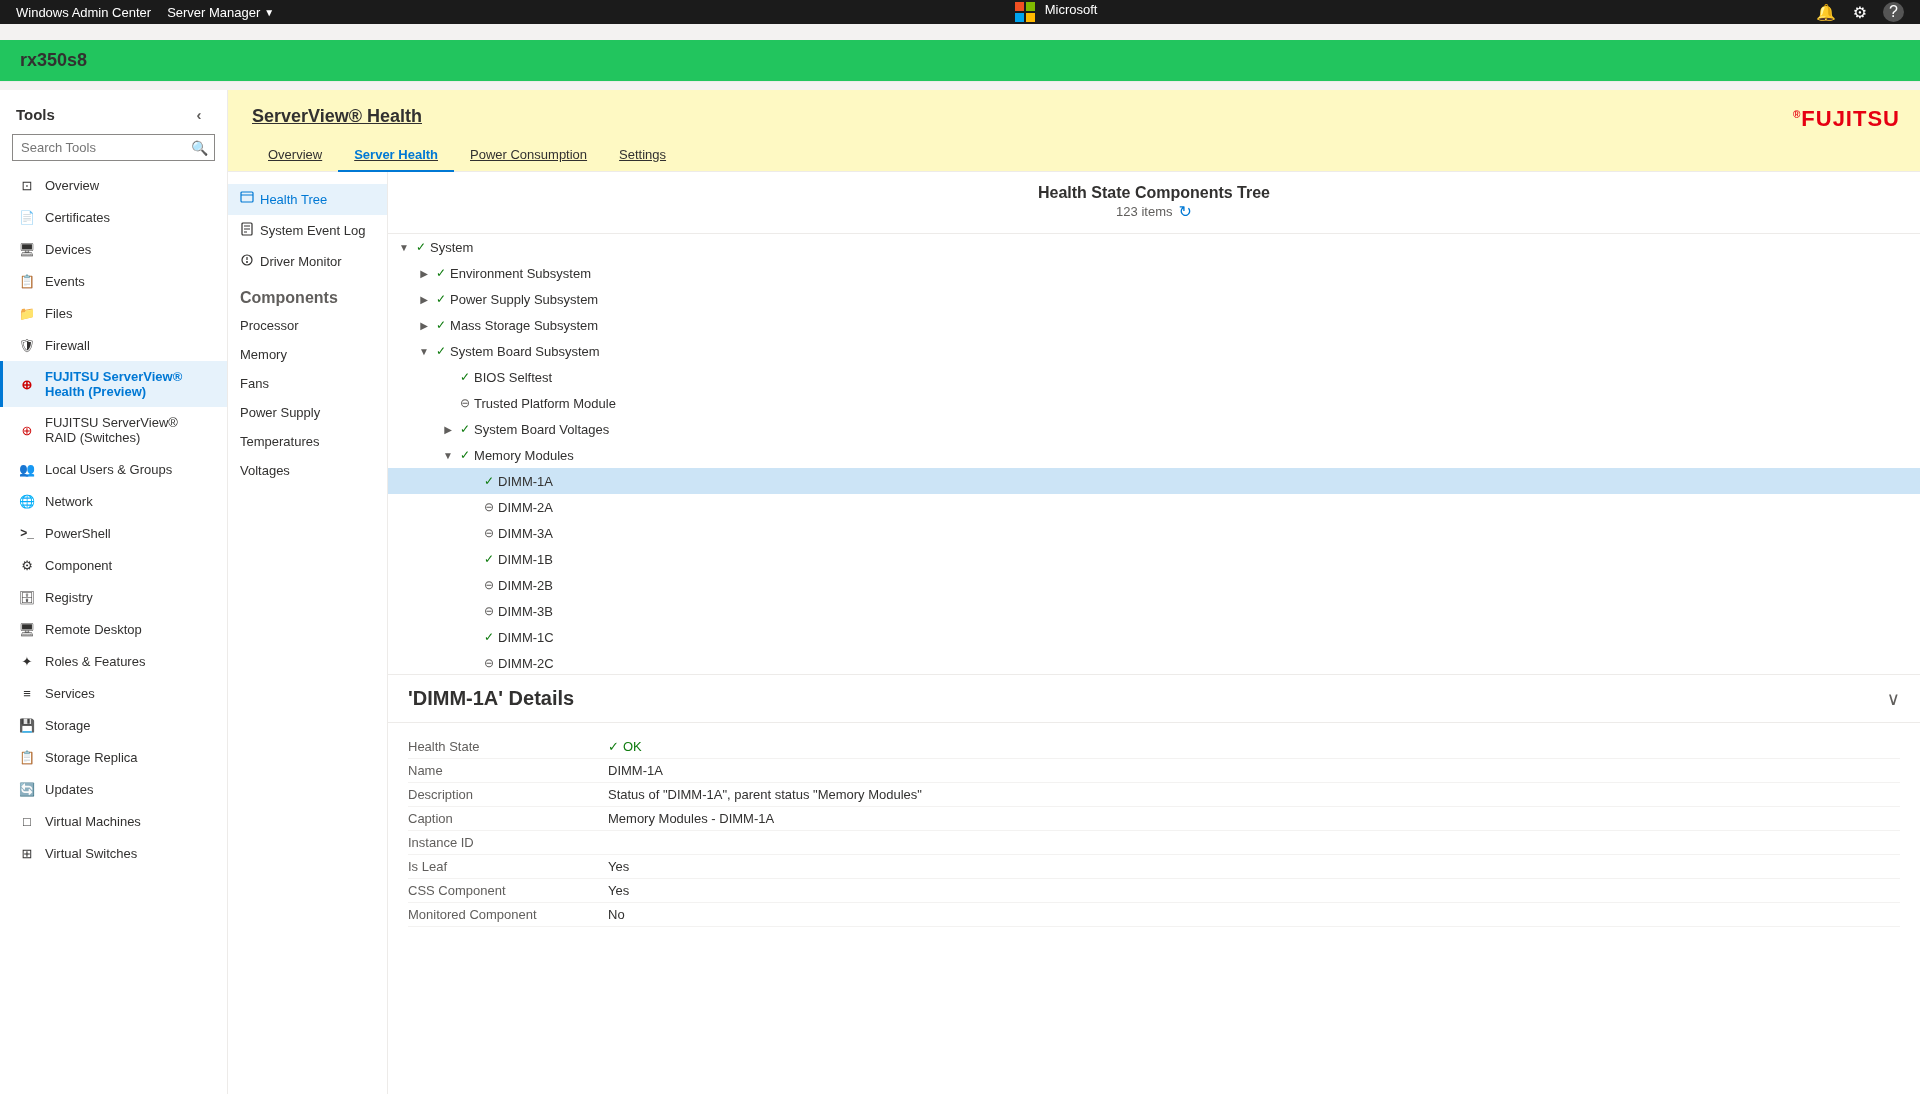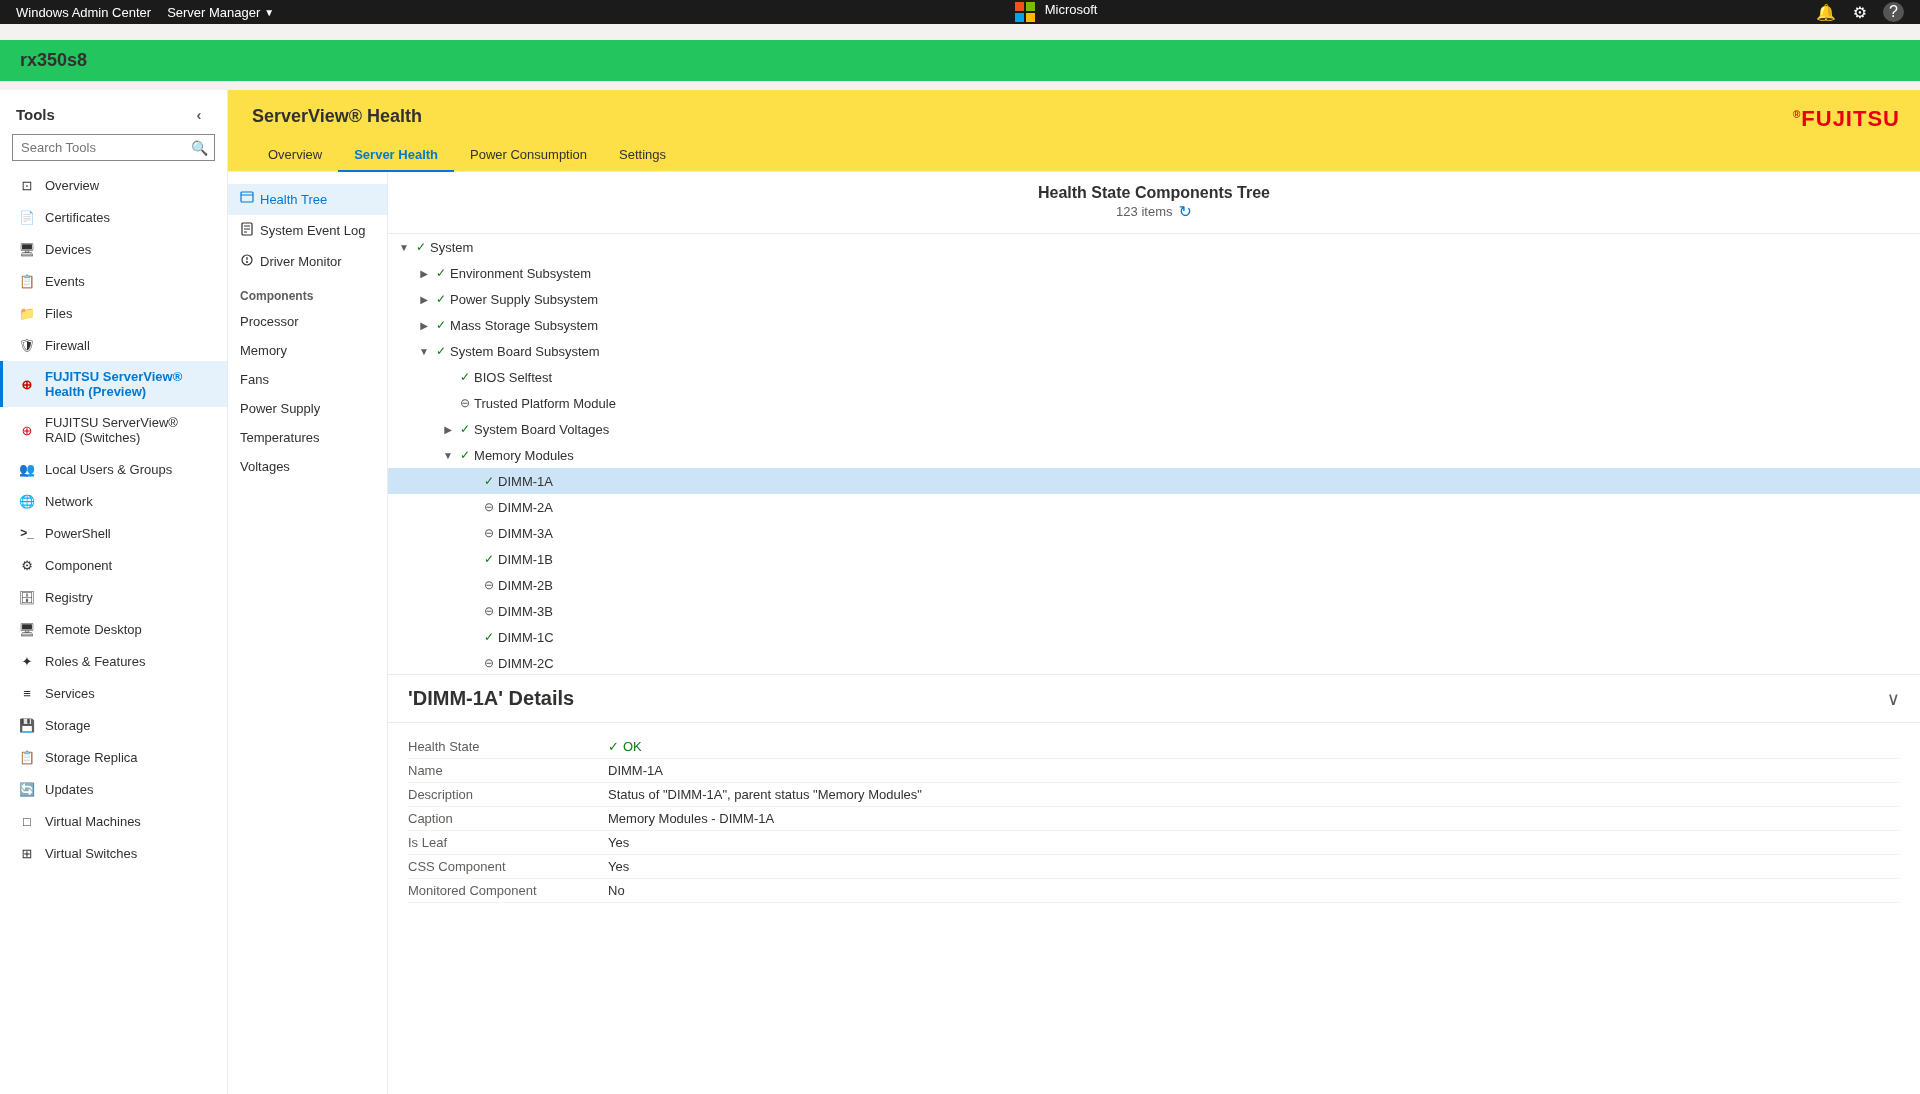--- a/index.html
+++ b/index.html
@@ -59,22 +59,23 @@
       background: #e6f2fb; border-left: 3px solid #0078d4; color: #0078d4; font-weight: 600;
     }
     .sidebar-item-icon { width: 16px; height: 16px; display: flex; align-items: center; justify-content: center; flex-shrink: 0; }
 
     
     .main {
       margin-top: 90px; margin-left: 228px; padding: 0;
       min-height: calc(100vh - 90px);
     }
     .content-header {
-      background: #fde047; padding: 16px 24px 0;
+      background: #fef9c3; padding: 16px 24px 0;
       border-bottom: 1px solid #edebe9;
+      text-decoration: underline;
     }
     .content-title { font-size: 18px; font-weight: 600; margin-bottom: 12px; }
     .content-tabs { display: flex; gap: 0; }
     .content-tab {
       padding: 8px 16px; cursor: pointer; font-size: 13px; color: #323130;
       border-bottom: 2px solid transparent; margin-bottom: -1px;
     }
     .content-tab.active { color: #0078d4; border-bottom: 2px solid #0078d4; font-weight: 600; }
 
     
@@ -312,21 +313,21 @@
         <span class="health-nav-icon">
           <svg width="14" height="14" viewBox="0 0 14 14" fill="none">
             <circle cx="7" cy="7" r="5" stroke="#323130" stroke-width="1.2" fill="none"></circle>
             <line x1="7" y1="4" x2="7" y2="7" stroke="#323130" stroke-width="1.2"></line>
             <circle cx="7" cy="9" r="1" fill="#323130"></circle>
           </svg>
         </span>
         <span>Driver Monitor</span>
       </div>
 
-      <div style="padding: 12px 12px 4px; font-size:12px; color:#605e5c; font-weight:600;">Components</div>
+      <div style="padding: 12px 12px 4px; font-size:16px; color:#605e5c; font-weight:600;">Components</div>
       <div class="health-nav-item">
         <span>Processor</span>
       </div>
       <div class="health-nav-item">
         <span>Memory</span>
       </div>
       <div class="health-nav-item">
         <span>Fans</span>
       </div>
       <div class="health-nav-item">
@@ -461,20 +462,24 @@
           </div>
           <div class="details-row">
             <span class="details-label">Description</span>
             <span class="details-value">Status of "DIMM-1A", parent status "Memory Modules"</span>
           </div>
           <div class="details-row">
             <span class="details-label">Caption</span>
             <span class="details-value">Memory Modules - DIMM-1A</span>
           </div>
           <div class="details-row">
+            <span class="details-label">Instance ID</span>
+            <span class="details-value"></span>
+          </div>
+          <div class="details-row">
             <span class="details-label">Is Leaf</span>
             <span class="details-value">Yes</span>
           </div>
           <div class="details-row">
             <span class="details-label">CSS Component</span>
             <span class="details-value">Yes</span>
           </div>
           <div class="details-row">
             <span class="details-label">Monitored Component</span>
             <span class="details-value">No</span>

